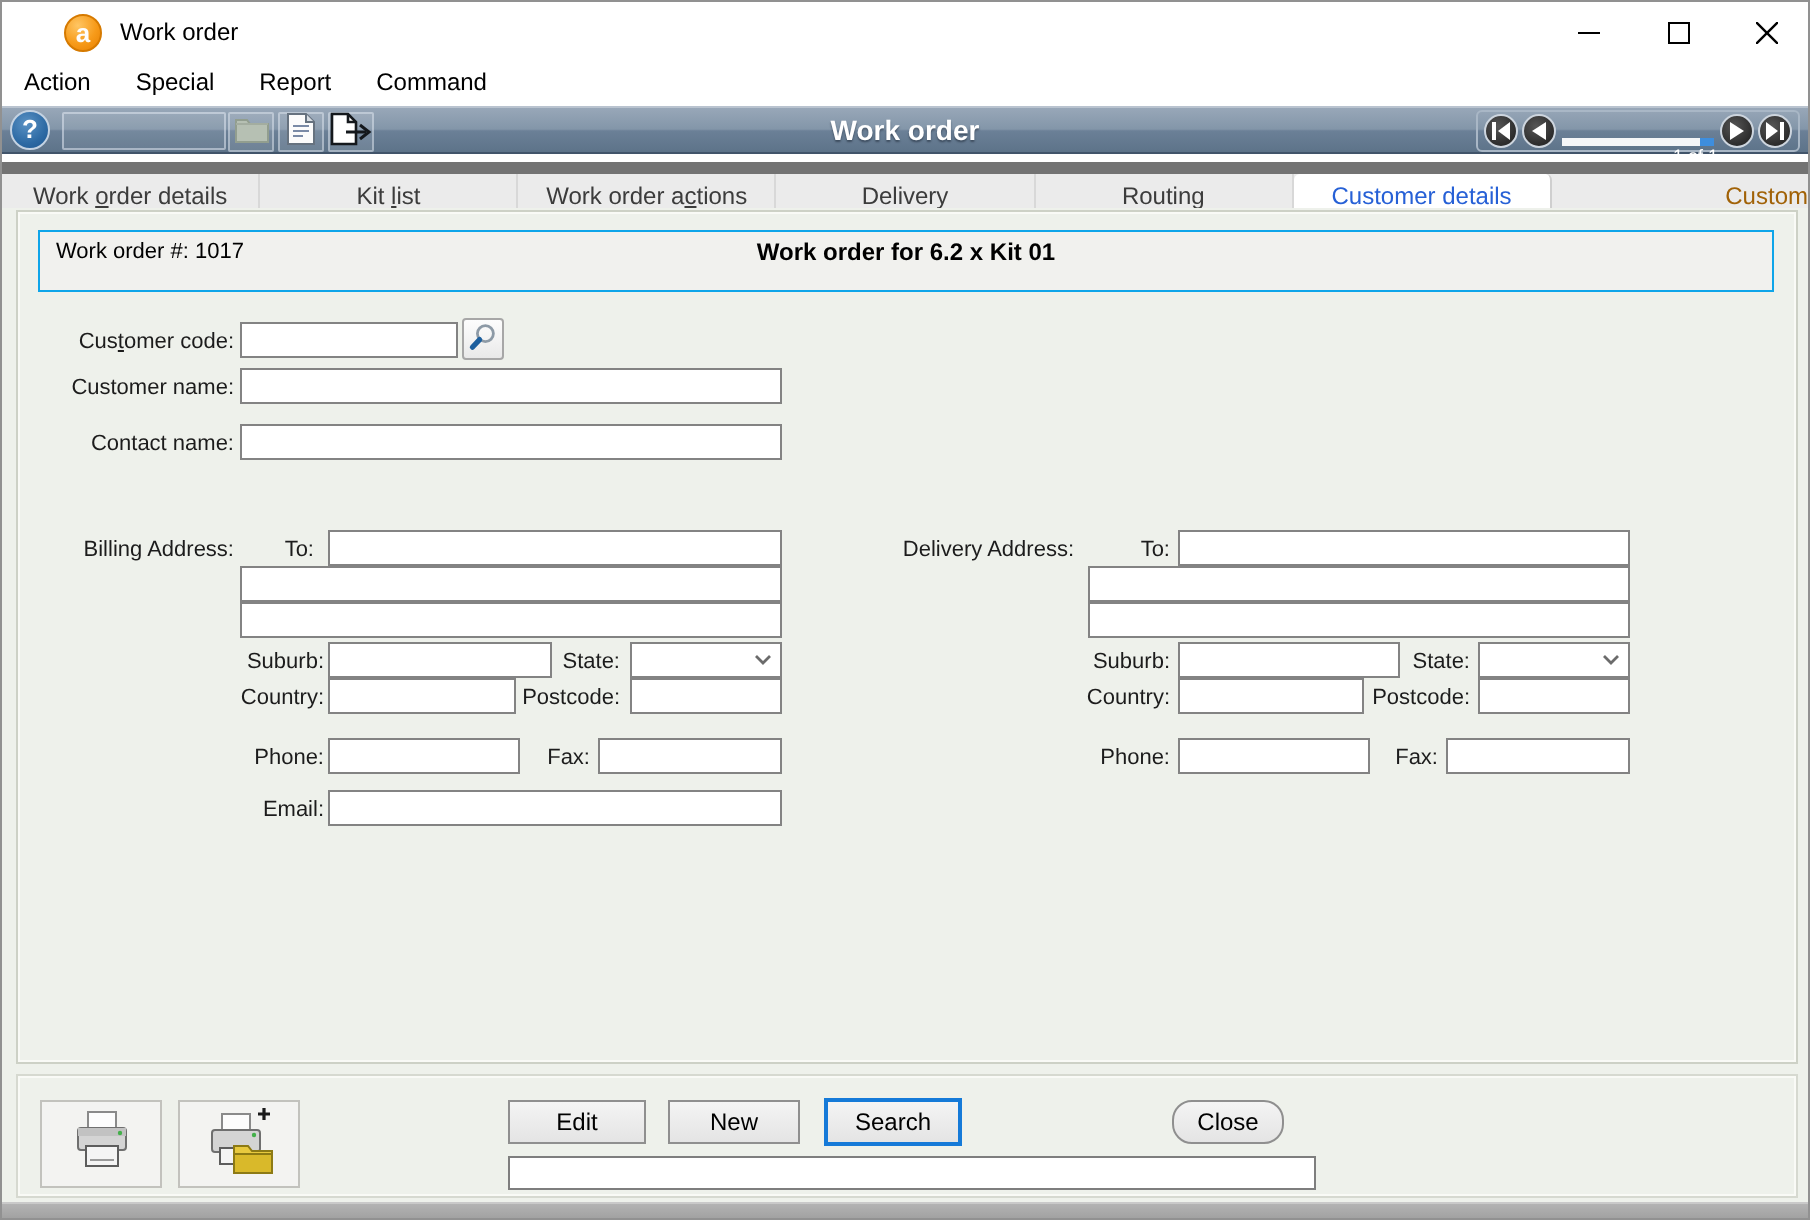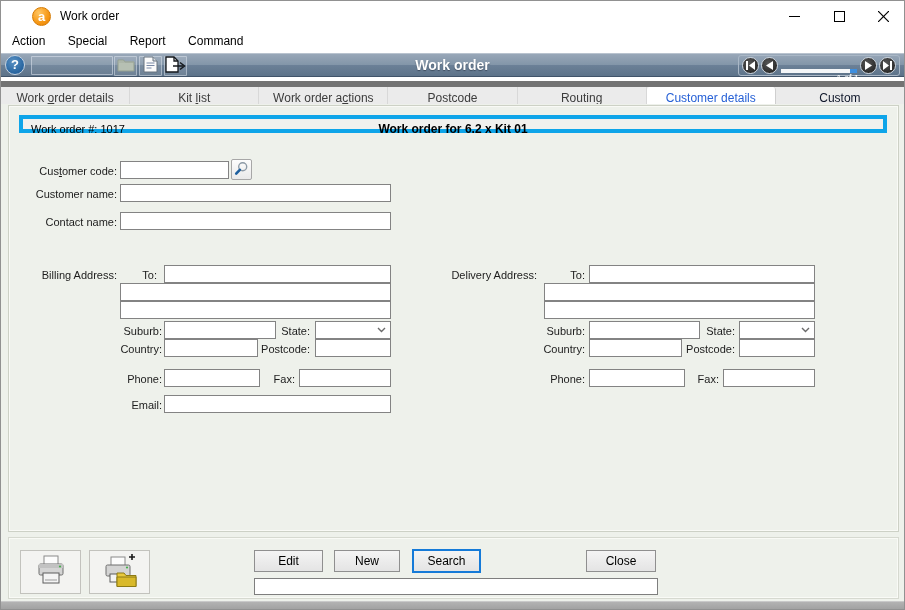--- a/index.html
+++ b/index.html
@@ -65,30 +65,30 @@
   .tabbar{
     position:absolute;left:0;top:80px;width:100%;height:23px;background:#ebebeb;
     border-top:6px solid #737373;display:flex;
   }
   .tab{
     flex:1;text-align:center;font-size:12px;line-height:22px;color:#3c3c3c;
     border-right:1px solid #d8d8d8;cursor:default;white-space:nowrap;overflow:hidden;
   }
   .tab:last-child{border-right:none;}
   .tab.active{background:#fff;color:#2660d6;border-radius:3px 3px 0 0;border-right:1px solid #cfcfcf;}
-  .tab.disabled{color:#0f172a;}
+  .tab.disabled{color:#a16207;text-align:right;}
   
   .body-bg{position:absolute;left:0;top:103px;width:100%;height:497px;background:#eef1eb;}
   .content{
     position:absolute;left:7px;top:104px;width:891px;height:427px;
     background:#eef1eb;border:1px solid #cdd1c6;box-shadow:inset 0 0 0 1px #f9faf6;
   }
   .record-header{
-    position:absolute;left:10px;top:9px;width:868px;height:18px;
-    background:#f1f1ee;border:4px solid #0ea5e9;
+    position:absolute;left:10px;top:9px;width:868px;height:31px;
+    background:#f1f1ee;border:1px solid #0ea5e9;
   }
   .rh-num{position:absolute;left:8px;top:4px;font-size:11px;}
   .rh-title{position:absolute;left:0;top:3px;width:100%;text-align:center;font-size:12px;font-weight:bold;}
   .lbl{position:absolute;font-size:11px;text-align:right;height:14px;line-height:14px;color:#1c1c1c;white-space:nowrap;}
   .tb{
     position:absolute;height:18px;border:1px solid #838383;background:#fff;
     font-family:"Liberation Sans",sans-serif;font-size:11px;padding:0 3px;margin:0;
   }
   .combo{
     position:absolute;height:18px;border:1px solid #838383;background:#fff;
@@ -225,21 +225,21 @@
               <rect x="7" y="0" width="2" height="9" fill="#fff"></rect>
             </svg></span>
       </button>
     </div>
   </div>
 
   <div class="tabbar">
     <div class="tab">Work <u>o</u>rder details</div>
     <div class="tab">Kit <u>l</u>ist</div>
     <div class="tab">Work order a<u>c</u>tions</div>
-    <div class="tab">Postcode</div>
+    <div class="tab">Delivery</div>
     <div class="tab">Routing</div>
     <div class="tab active">Customer details</div>
     <div class="tab disabled">Custom</div>
   </div>
 
   <div class="body-bg"></div>
 
   <div class="content">
 
     <div class="record-header">
@@ -341,19 +341,19 @@
           <rect x="10" y="21" width="10" height="8" fill="#f4f4f4" stroke="#5d5d5d"></rect>
           <path d="M17 20 h7 l2 2.5 h10 v11 h-19 z" fill="#e8c93e" stroke="#8d7a14"></path>
           <path d="M17 24 h19 v9.5 h-19 z" fill="#d9b92a" stroke="#8d7a14"></path>
         </svg>
       </span>
     </button>
 
     <button class="act-btn" style="left:245px;top:12px;width:69px;">Edit</button>
     <button class="act-btn" style="left:325px;top:12px;width:66px;">New</button>
     <button class="act-btn default" style="left:403px;top:11px;width:69px;">Search</button>
-    <button class="act-btn" style="left:577px;top:12px;width:70px;">Close</button>
+    <button class="act-btn" style="left:577px;top:12px;width:56px;border-radius:10px;">Close</button>
 
     <input class="status-field" value="" style="">
   </div>
 
   <div class="bottom-strip"></div>
 </div>
 
 </body></html>

